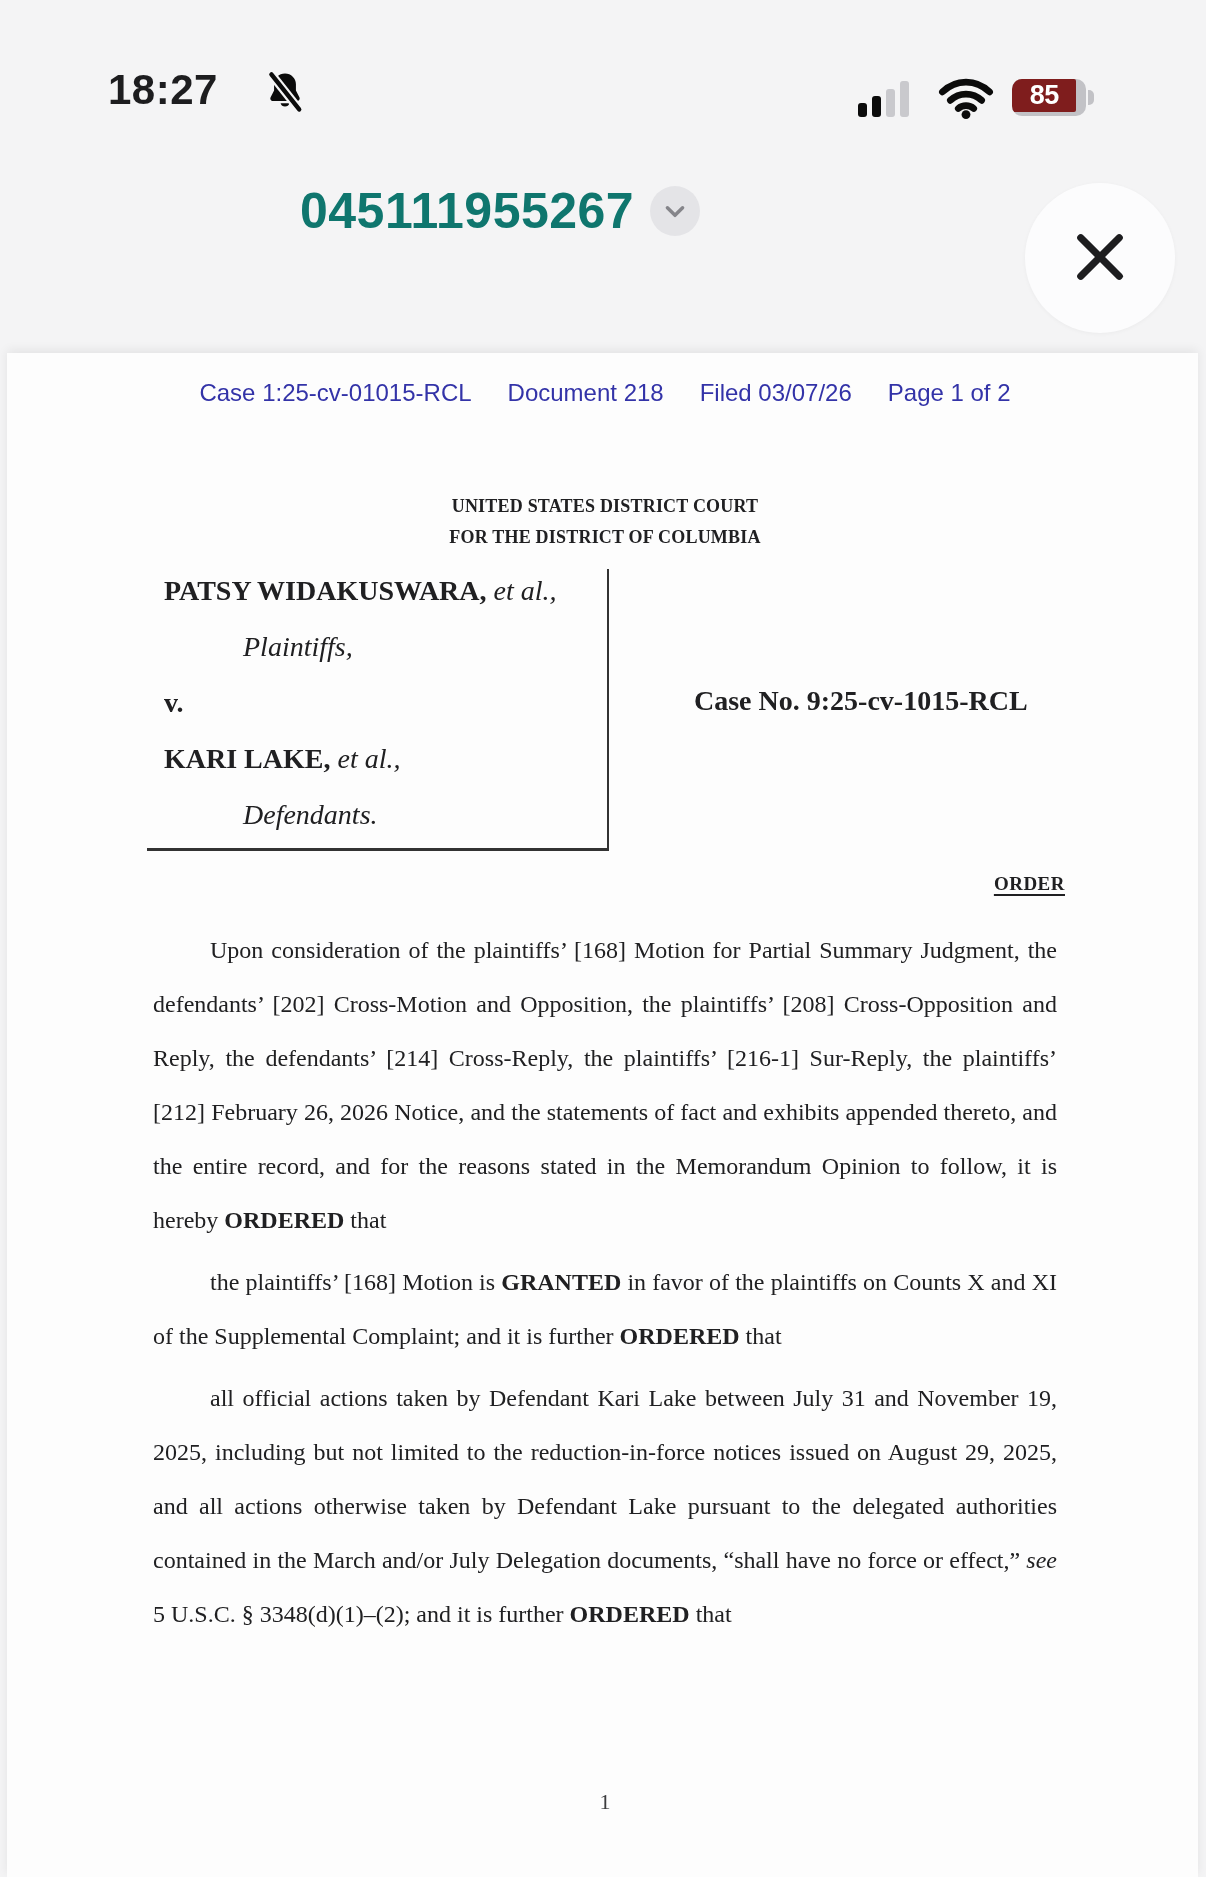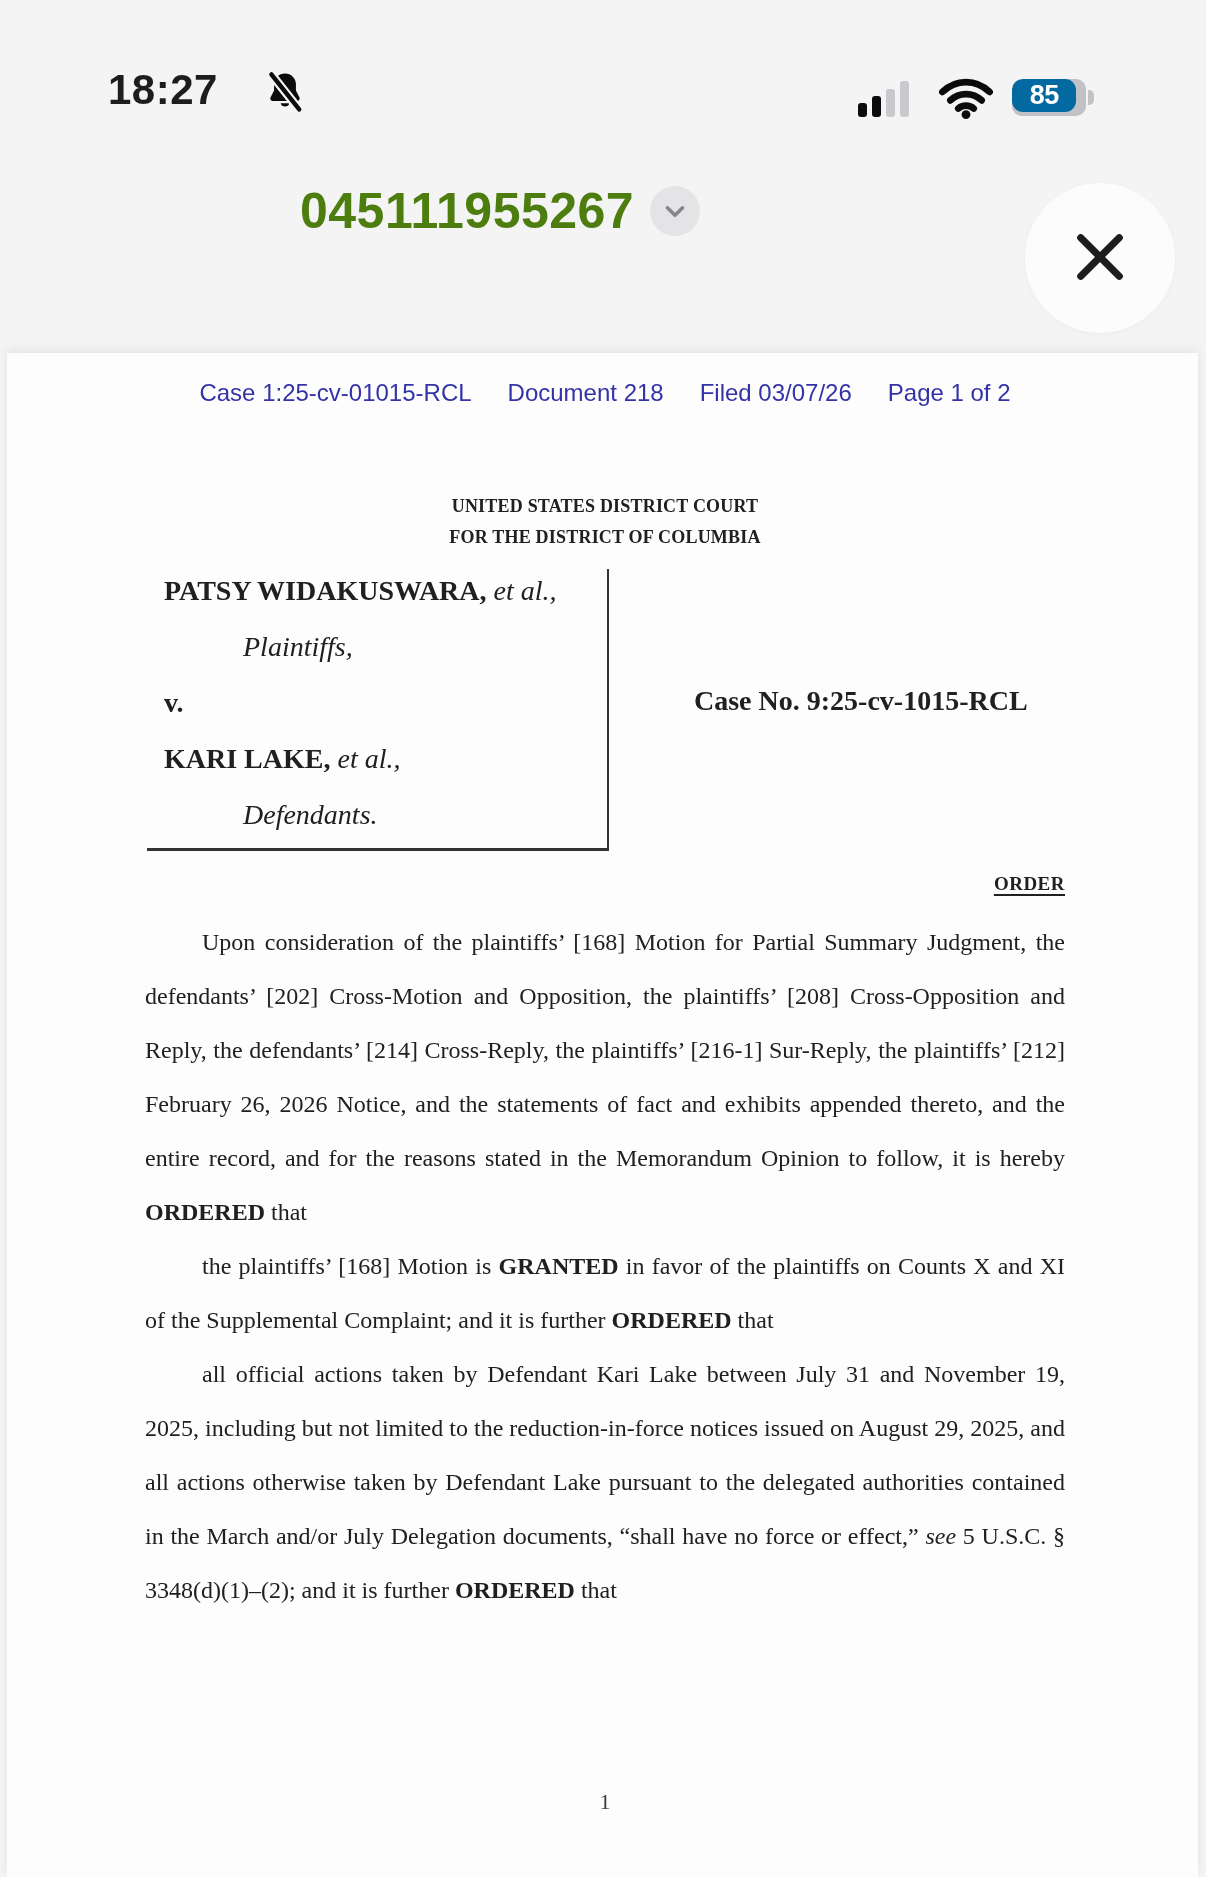--- a/index.html
+++ b/index.html
@@ -16,27 +16,27 @@
   .statusbar{position:absolute;top:55px;left:0;right:0;height:64px;}
   .time{position:absolute;left:108px;top:12px;font-size:42px;font-weight:700;letter-spacing:.5px;line-height:46px;}
   .bell{position:absolute;left:262px;top:14px;}
   .sig{position:absolute;left:858px;top:24px;display:flex;align-items:flex-end;gap:5px;height:38px;}
   .sig i{display:block;width:9px;border-radius:3px;background:#0b0b0b;}
   .sig i.b1{height:14px}.sig i.b2{height:21px}
   .sig i.b3{height:28px;background:#c9c9cd}.sig i.b4{height:36px;background:#c9c9cd}
   .wifi{position:absolute;left:938px;top:22px;}
   .battery{position:absolute;left:1012px;top:24px;display:flex;align-items:center;}
   .batt-body{position:relative;width:74px;height:37px;border-radius:10px;background:#c2c2c6;overflow:hidden;}
-  .batt-fill{position:absolute;left:0;top:0;bottom:4px;width:87%;background:#0369a1;border-radius:11px;display:flex;align-items:center;justify-content:center;}
+  .batt-fill{position:absolute;left:0;top:0;bottom:4px;width:87%;background:#7f1d1d;border-radius:2px;display:flex;align-items:center;justify-content:center;}
   .batt-fill span{color:#fff;font-size:27px;font-weight:700;letter-spacing:-.5px;}
   .batt-nub{width:6px;height:15px;margin-left:2px;border-radius:0 5px 5px 0;background:#c2c2c6;}
 
   
   .title-group{position:absolute;left:300px;top:183px;display:flex;align-items:center;gap:16px;cursor:pointer;}
-  .doc-title{font-size:50px;font-weight:600;letter-spacing:.5px;color:#4d7c0f;line-height:56px;}
+  .doc-title{font-size:50px;font-weight:600;letter-spacing:.5px;color:#0f766e;line-height:56px;}
   .chevron-circle{width:50px;height:50px;border-radius:50%;background:#e4e4e7;display:flex;align-items:center;justify-content:center;}
   .close-btn{position:absolute;left:1025px;top:183px;width:150px;height:150px;border-radius:50%;
     background:var(--close-bg,#fcfcfd);border:none;box-shadow:0 1px 4px rgba(0,0,0,.04);
     display:flex;align-items:center;justify-content:center;cursor:pointer;padding:0;}
 
   
   .page{position:absolute;left:7px;top:353px;width:1191px;height:1524px;
     background:var(--page-bg,#fdfdfd);box-shadow:0 -3px 10px rgba(0,0,0,.07);}
   .doc-content{position:absolute;left:138px;top:0;width:920px;height:100%;
     font-family:"Liberation Serif","DejaVu Serif",serif;color:#202022;}
@@ -56,21 +56,21 @@
   .cap-defendants-label{position:absolute;top:224px;left:98px;font-style:italic;}
   .cap-divider{position:absolute;left:462px;top:-6px;width:2px;height:282px;background:#333;}
   .cap-underline{position:absolute;left:2px;top:273px;width:462px;height:3px;background:#333;}
   .bname{font-weight:700;}
   .etal{font-style:italic;}
 
   .order-head{position:absolute;top:520px;left:0;width:100%;text-align:right;font-weight:700;font-size:19px;
     text-decoration:underline;text-underline-offset:4px;text-decoration-thickness:2px;letter-spacing:.5px;}
 
   .body-text{position:absolute;top:562px;left:0;width:920px;font-size:24px;line-height:54px;text-align:justify;}
-  .body-text p{margin:0;text-indent:57px;}
+  .body-text p{margin:8px;text-indent:57px;}
   .body-text b{font-weight:700;}
   .body-text i{font-style:italic;}
 
   .pagenum{position:absolute;top:1436px;left:0;width:100%;text-align:center;font-size:22px;color:#3c3c3e;}
 </style>
 </head>
 <body>
 
 <div class="screen">
 

